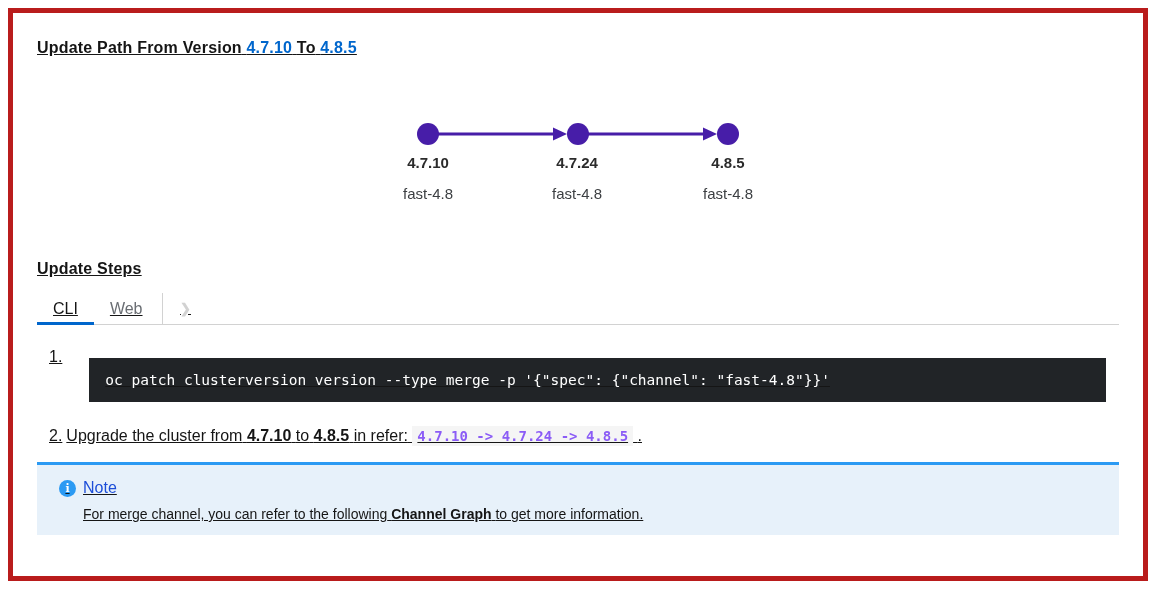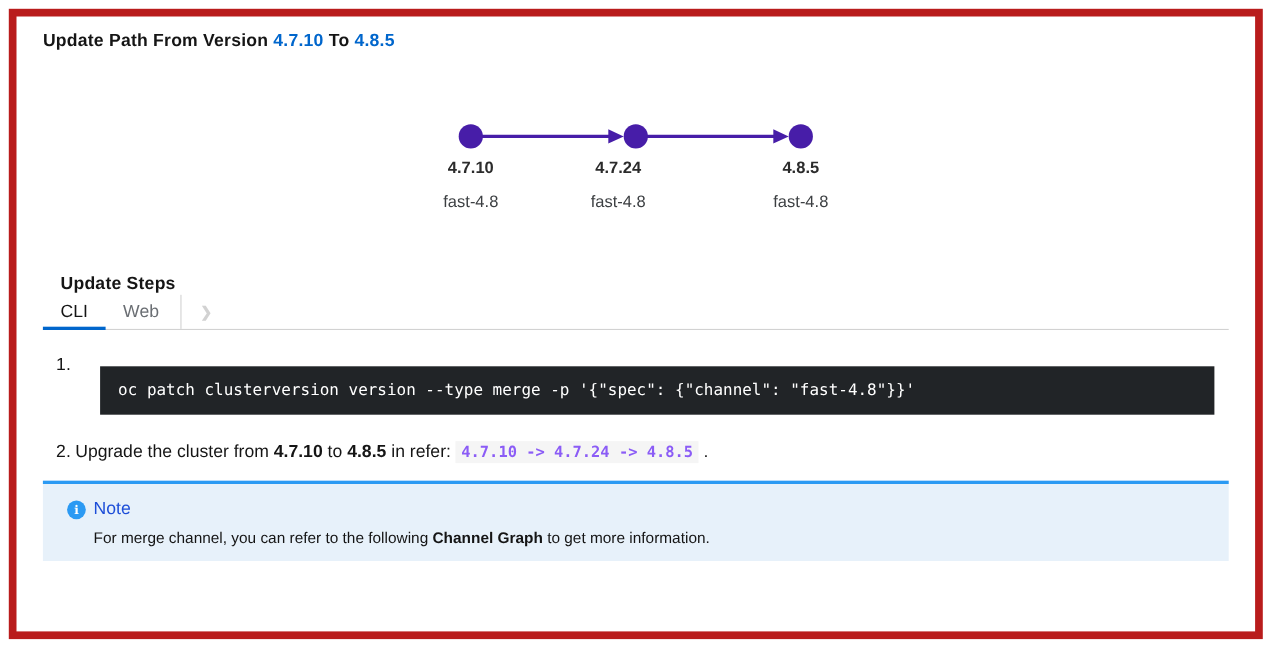--- a/index.html
+++ b/index.html
@@ -7,41 +7,42 @@
   body {
     font-family:"Liberation Sans", sans-serif;
     color:#151515;
     width:1156px; height:591px;
   }
   .card {
     position:relative;
     margin:8px;
     height:573px;
     background:#fff;
-    border:7px solid #b91c1c;
-    padding:14px 24px 21px;
+    border:5px solid #b91c1c;
+    padding:26px 24px 21px;
     overflow:hidden;
+    text-decoration:underline;
   }
   .title { font-size:16px; font-weight:700; letter-spacing:0.2px; }
   .title .ver { color:#0066cc; }
 
   
   .graph { width:324px; margin:64px auto 0; position:relative; }
   .graph svg { display:block; overflow:visible; }
   .label-row { position:relative; height:19px; }
   .label-row.versions { margin-top:7px; font-weight:700; font-size:15px; color:#2b2b2b; }
   .label-row.channels { margin-top:12px; font-size:15px; color:#3c3f42; }
   .label-row span { position:absolute; width:150px; text-align:center; top:0; }
   .label-row span:nth-child(1){ left:-63px; }
-  .label-row span:nth-child(2){ left:71px; }
+  .label-row span:nth-child(2){ left:86px; }
   .label-row span:nth-child(3){ left:237px; }
 
   
-  .steps-heading { margin-top:56px; font-size:16px; font-weight:600; letter-spacing:0.2px;margin-left:16px; }
-  .tabs { display:flex; align-items:stretch; height:32px; border-bottom:1px solid #d2d2d2; }
+  .steps-heading { margin-top:56px; font-size:16px; font-weight:600; letter-spacing:0.2px; }
+  .tabs { margin-top:15px; display:flex; align-items:stretch; height:32px; border-bottom:1px solid #d2d2d2; }
   .tab {
     background:none; border:none; font:inherit; font-size:16px;
     padding:0 16px; color:#151515; cursor:pointer; position:relative;
   }
   .tab.active::after {
     content:""; position:absolute; left:0; right:0; bottom:-1px; height:3px; background:#0066cc;
   }
   .tab.inactive { color:#6a6e73; }
   .tab-divider { width:1px; background:#d2d2d2; margin-left:3px; }
   .tab-scroll {

